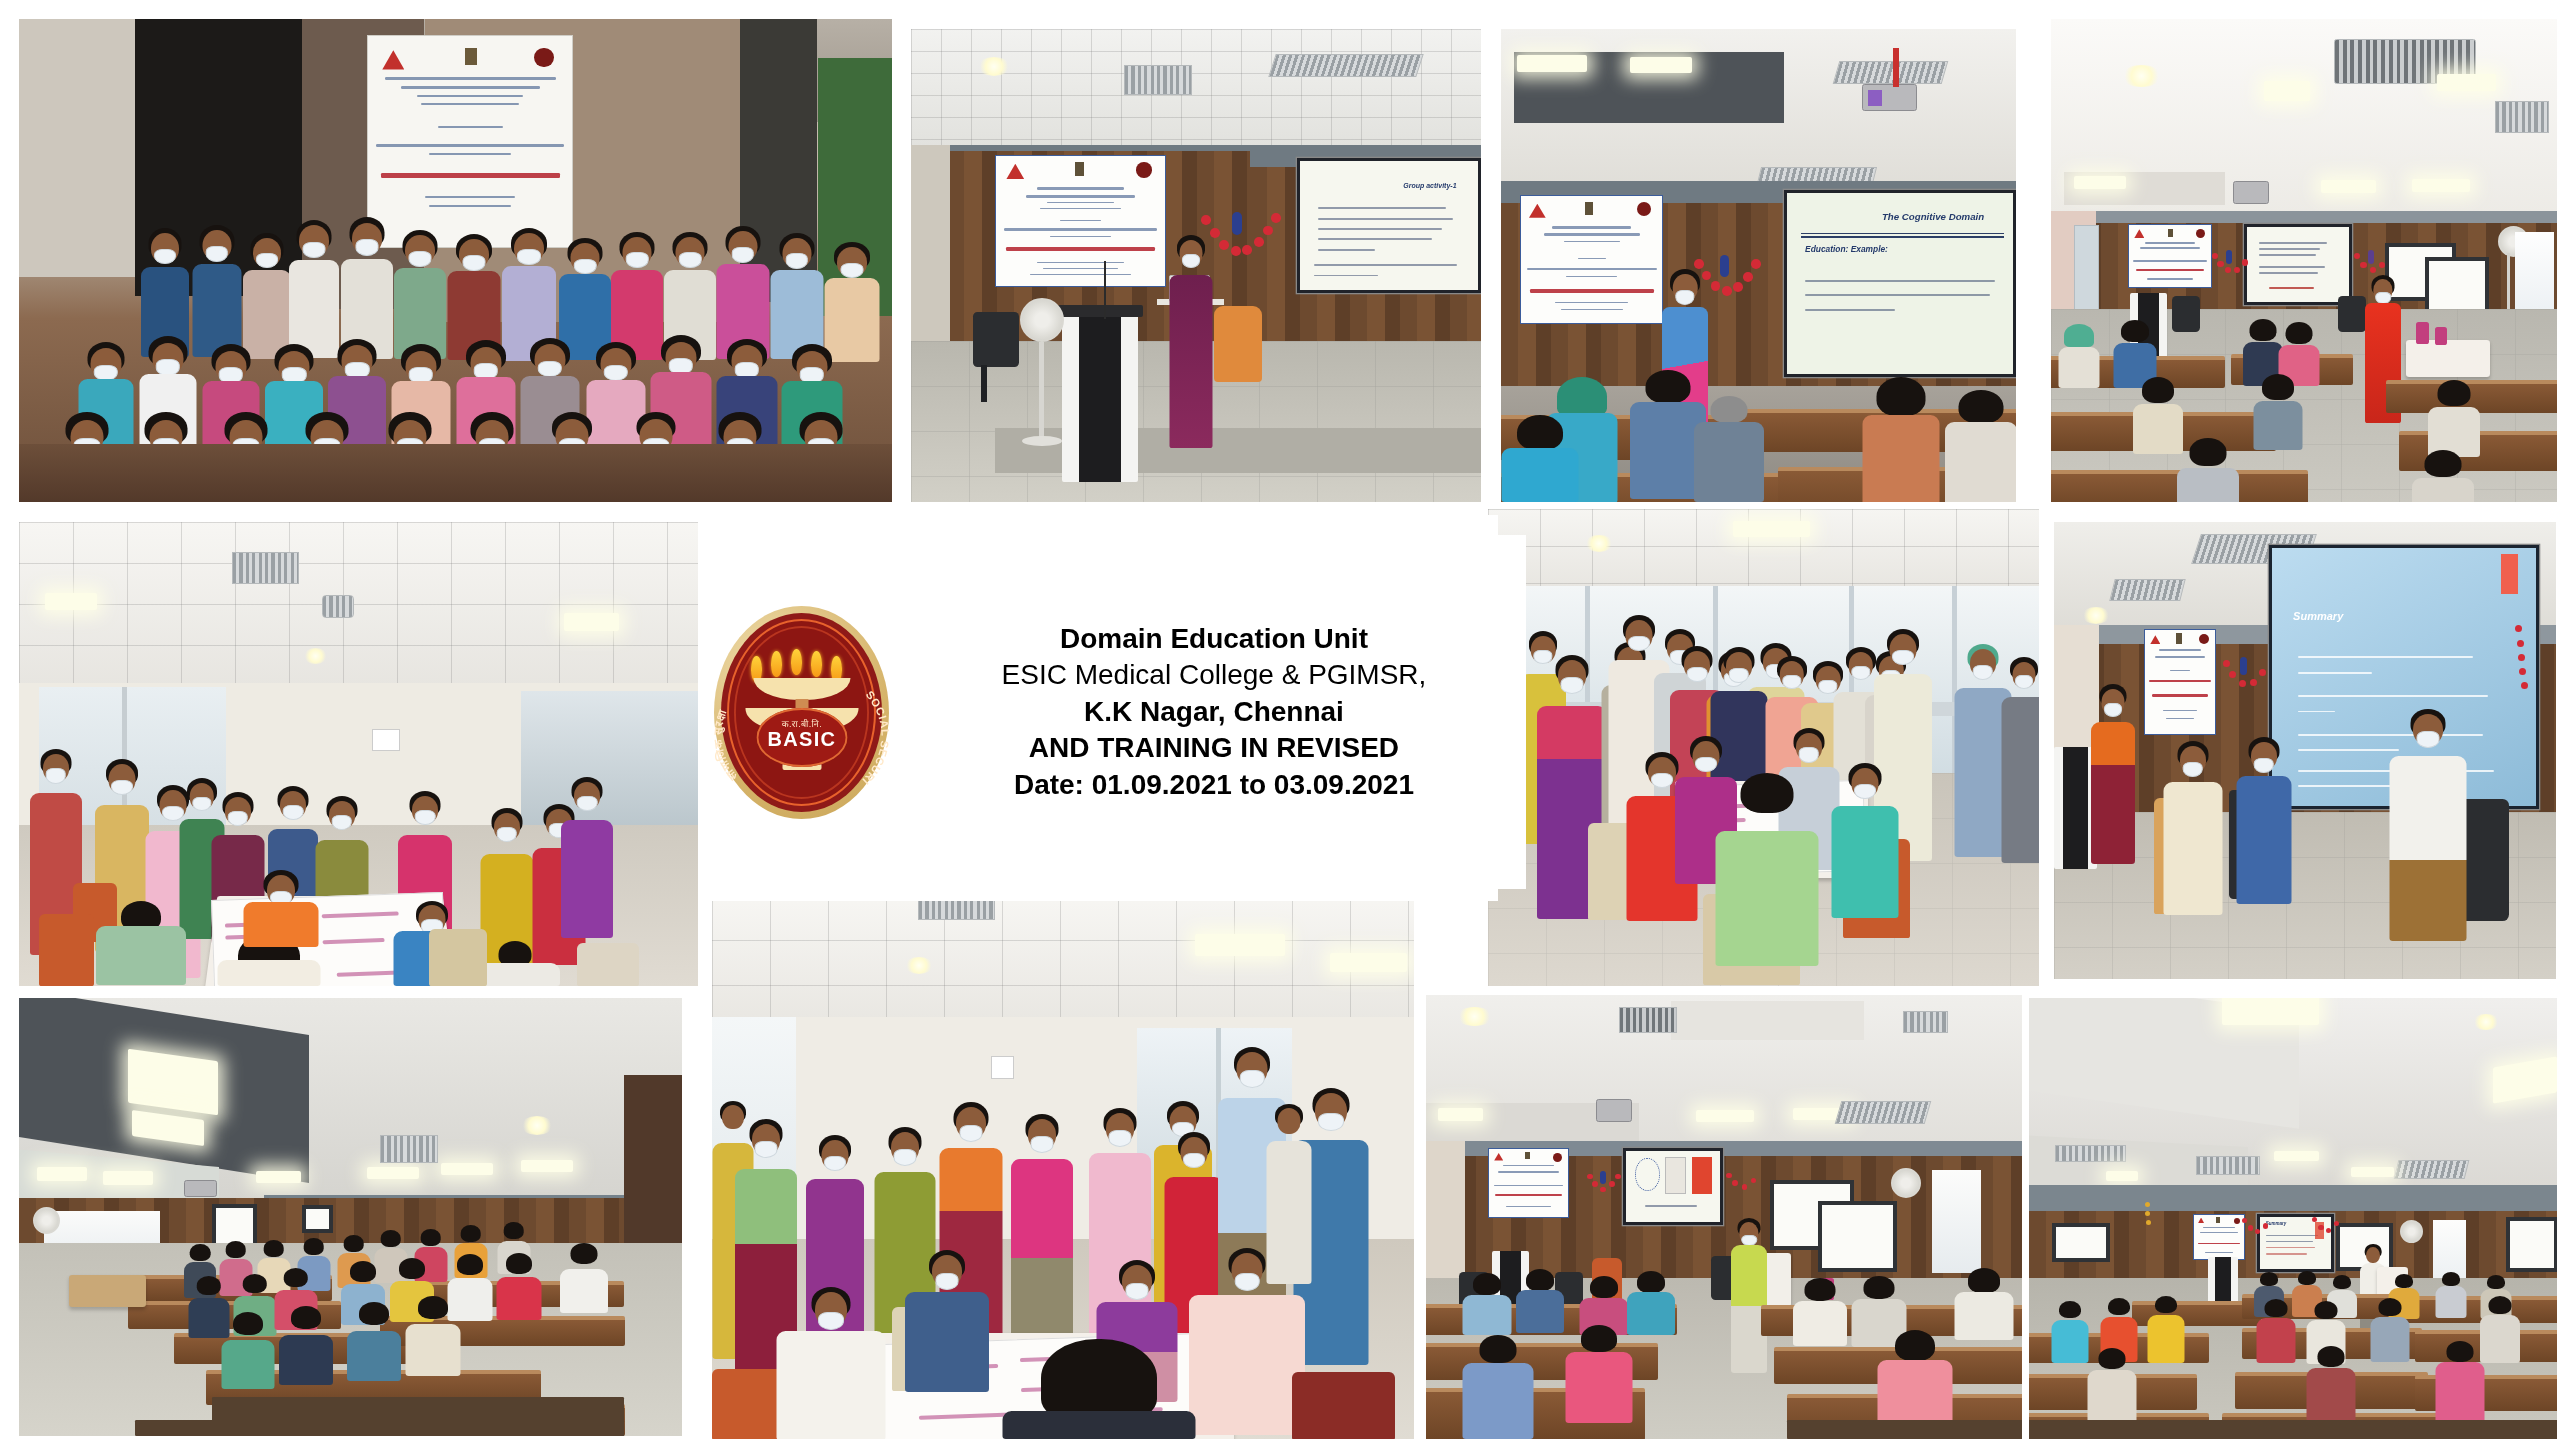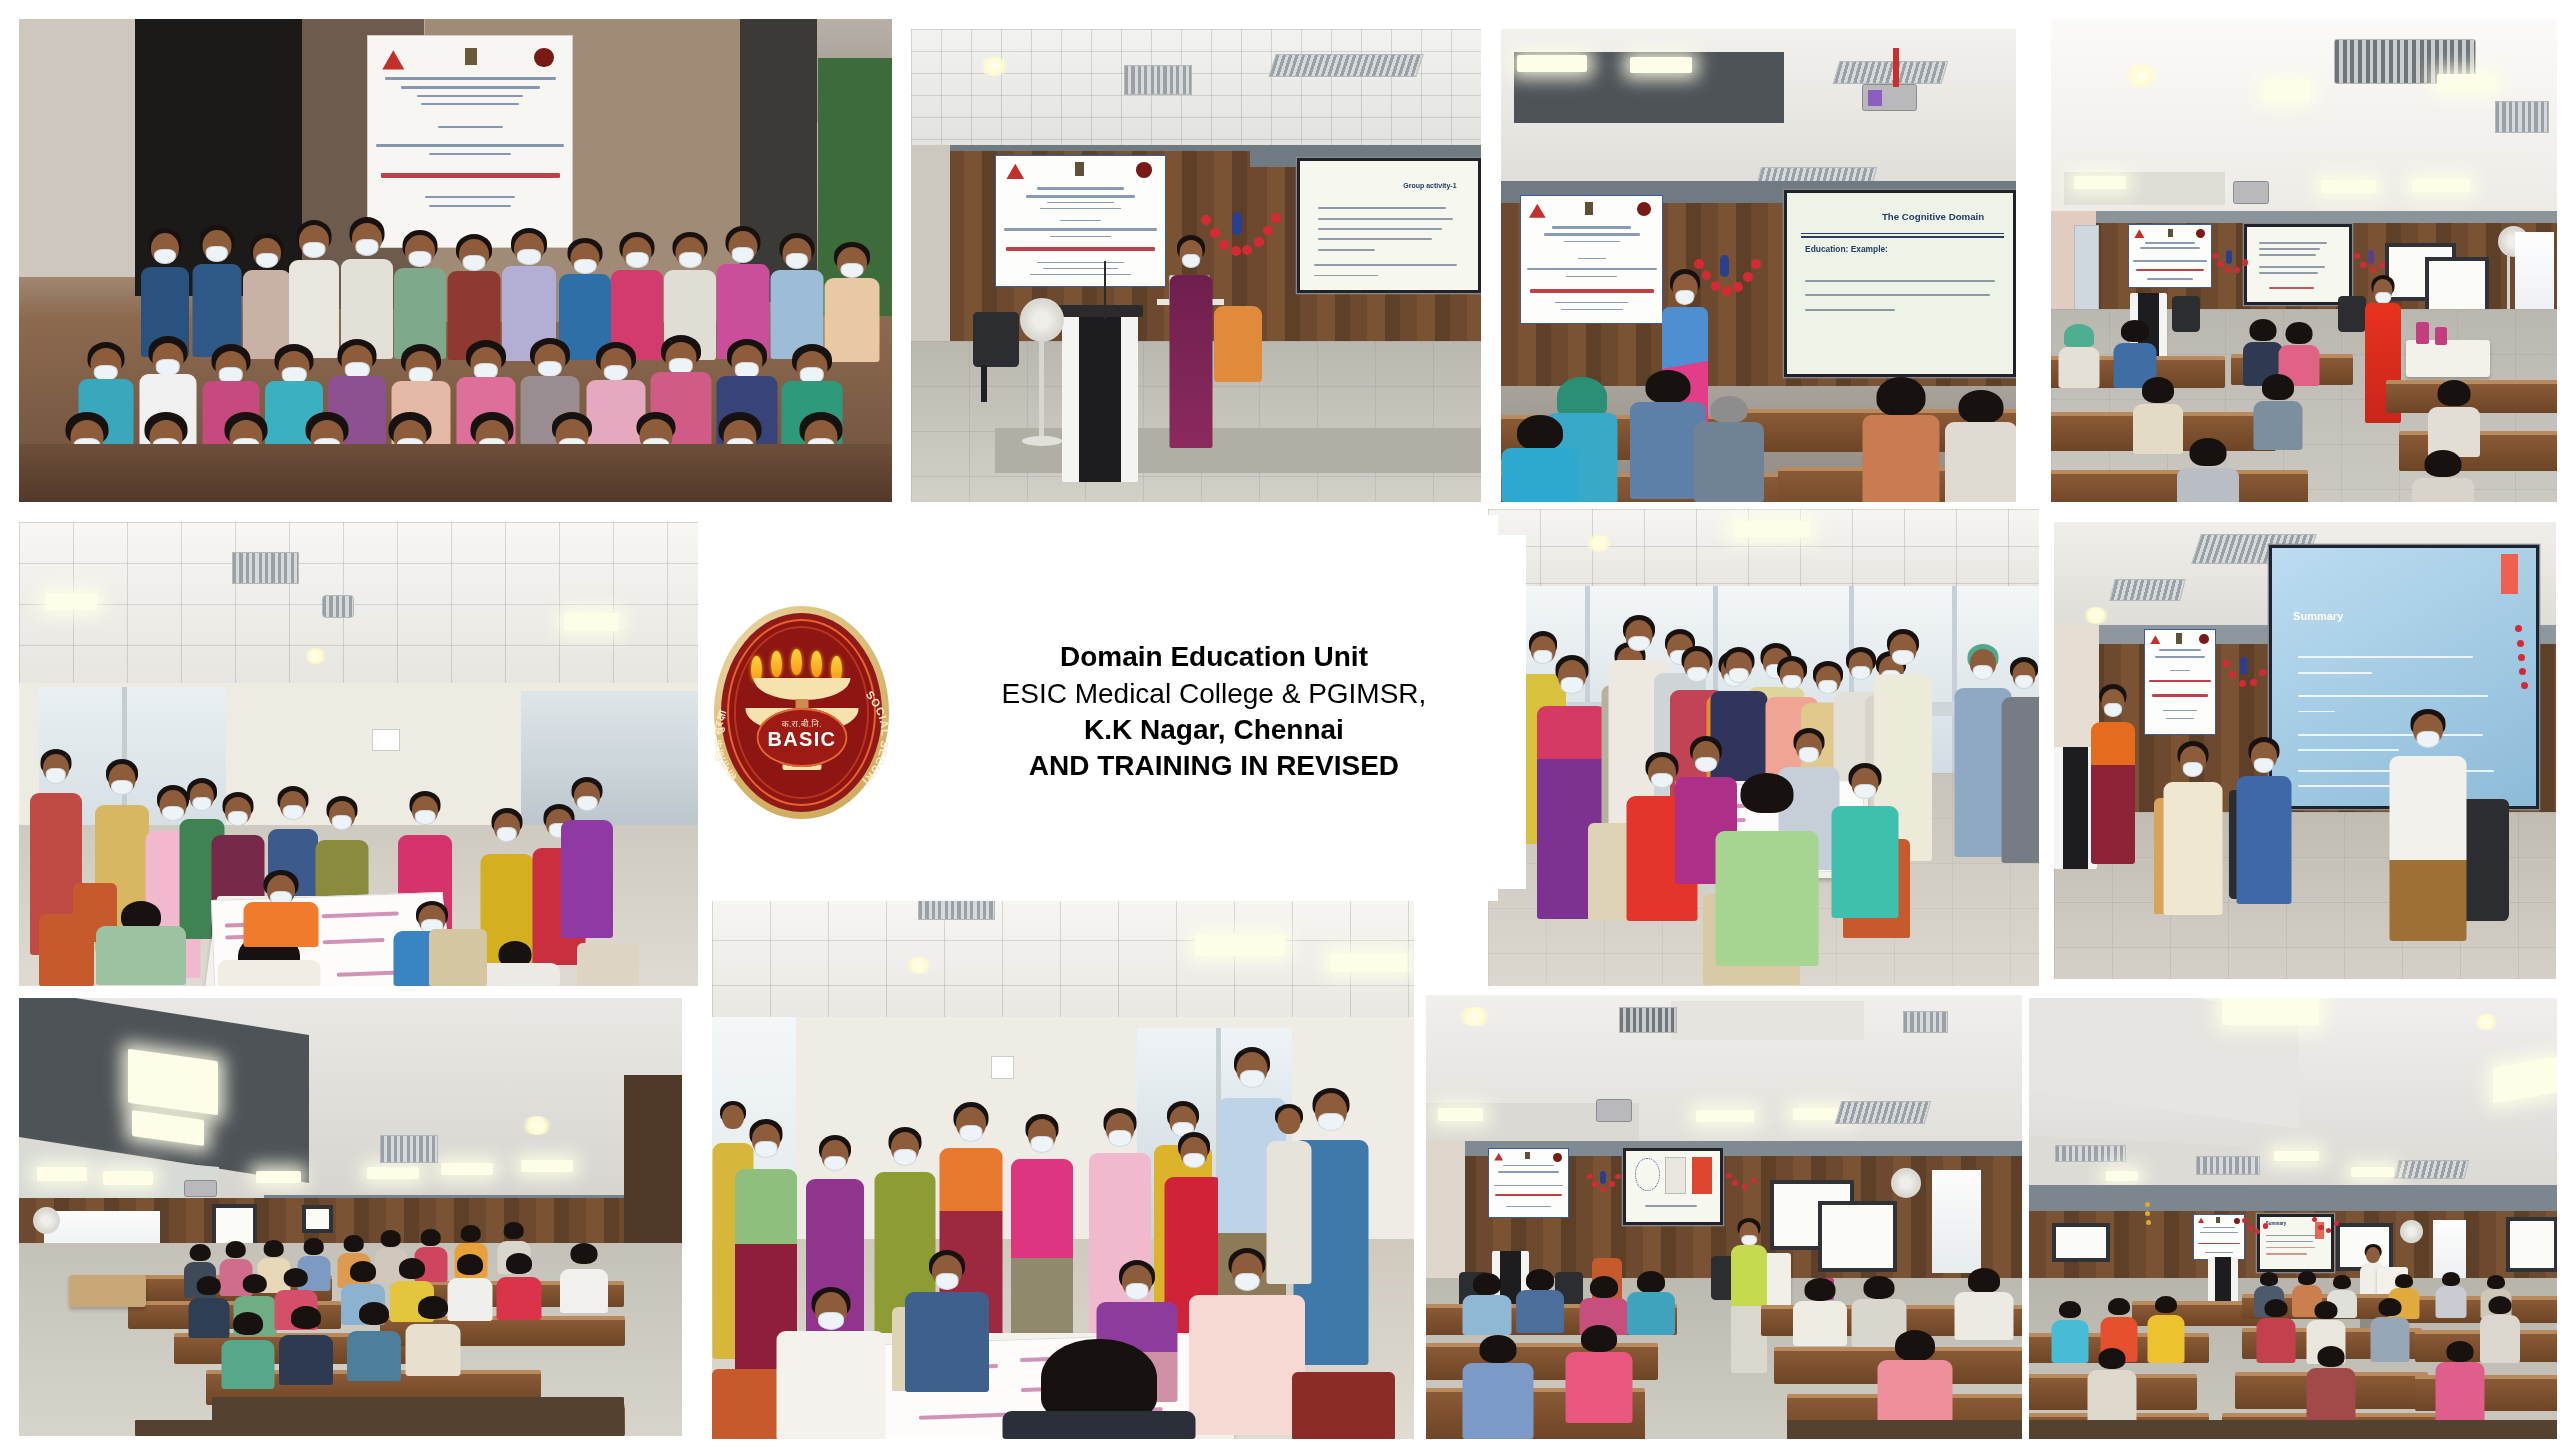--- a/index.html
+++ b/index.html
@@ -23,21 +23,21 @@
   .downlight{position:absolute;border-radius:50%;background:radial-gradient(circle,#fffff2 0%,#fffbd0 45%,rgba(255,250,200,0) 75%);}
   .vent{position:absolute;background:repeating-linear-gradient(90deg,#9aa0a4 0 3.2px,#d7dadc 3.2px 6.4px);border:1.3px solid #b5b9bb;}
   .wall{position:absolute;background:#e9e6e0;}
   .wall-grey{position:absolute;background:#6f7a82;}
   .wood{position:absolute;background:repeating-linear-gradient(90deg,#6d4a2f 0 16.7px,#7a5334 16.7px 35px,#5e3f28 35px 50px);}
   .floor{position:absolute;left:0;right:0;bottom:0;background:linear-gradient(#b9b7ae,#d2d0c7);}
   .floor-tile{position:absolute;inset:0;
     background-image:linear-gradient(rgba(150,150,145,.45) 0.6px,transparent 0.6px),
                      linear-gradient(90deg,rgba(150,150,145,.45) 0.6px,transparent 0.6px);
     background-size:58px 45px;}
-  .screen{position:absolute;background:#f6f7ef;border:3.9px solid #20232a;box-shadow:0 0 0 1.3px #888;}
+  .screen{position:absolute;background:#f6f7ef;border:3.9px solid #20232a;box-shadow:0 0 0 1.3px #888;font-style:italic;}
   .screen.blue{background:linear-gradient(150deg,#bcdcf0,#8dbbd8);border-color:#1b2430;}
   .slide-t{position:absolute;color:#243a6b;font-weight:700;}
   .slide-l{position:absolute;background:#2c3e66;height:1.9px;opacity:.5;border-radius:1.3px;}
   .slide-l.w{background:#ffffff;opacity:.8;}
   .banner{position:absolute;background:#fdfdfb;border:1.9px solid #3b5c9b;}
   .banner .bl{position:absolute;left:8%;right:8%;height:1.9px;background:#29487d;opacity:.55;border-radius:1.3px;}
   .banner .red{background:#b3202a;opacity:.85;}
   .garland{position:absolute;}
   .garland i{position:absolute;width:9.7px;height:9.7px;border-radius:50%;background:#d42a36;display:block;}
   .podium{position:absolute;background:linear-gradient(90deg,#f4f4f2 0 22%,#1d1d1f 22% 78%,#f4f4f2 78%);border-radius:1.9px;}
@@ -1553,17 +1553,18 @@
           <text><textPath href="#arcR" startOffset="6%" id="arc-right-text">SOCIAL SECURITY</textPath></text>
         </svg>
       </div>
     </div>
 
     <div id="title-block">
       <div class="ln t-bold">Domain Education Unit</div>
       <div class="ln t-reg">ESIC Medical College &amp; PGIMSR,</div>
       <div class="ln t-bold">K.K Nagar, Chennai</div>
       <div class="ln t-caps">AND TRAINING IN REVISED</div>
+      <div class="ln t-bold">Date: 01.09.2021 to 03.09.2021</div>
     </div>
   </div>
 
 </div>
 
 
 </body></html>

